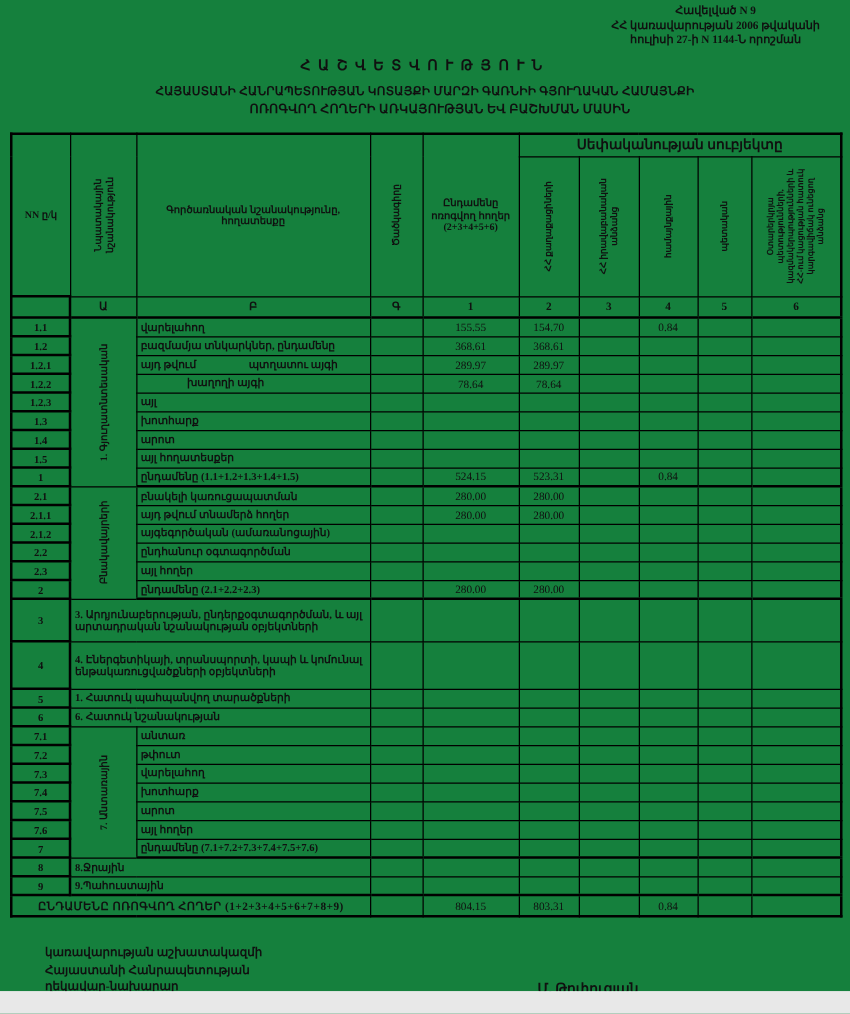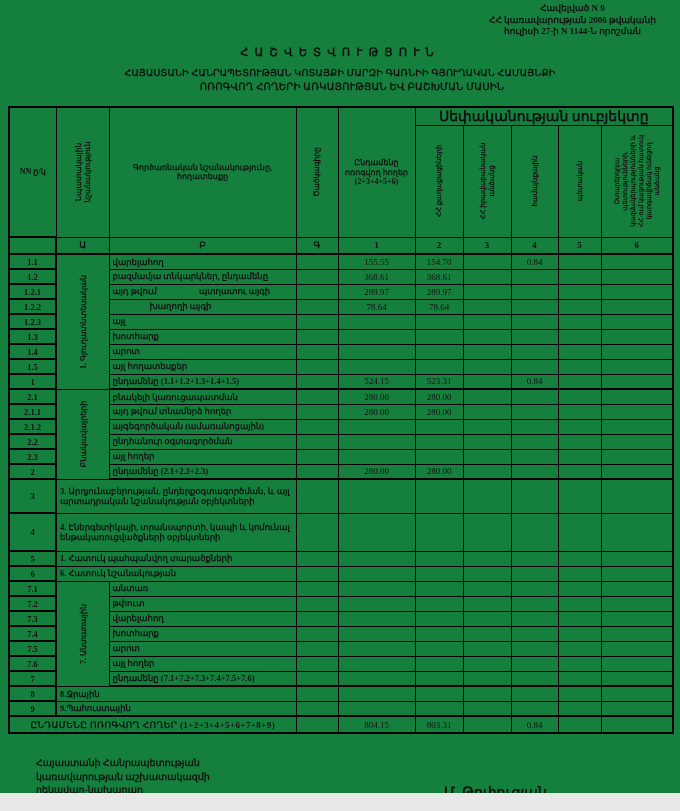--- a/index.html
+++ b/index.html
@@ -13,42 +13,42 @@
              font-size:11.5px;font-weight:bold;letter-spacing:6px;}
   .doc-sub1{position:absolute;top:67px;left:0;width:100%;text-align:center;
             font-size:9.5px;font-weight:bold;letter-spacing:.2px;}
   .doc-sub2{position:absolute;top:81px;left:12px;width:100%;text-align:center;
             font-size:10px;font-weight:bold;letter-spacing:.2px;}
   
   table.report{position:absolute;top:106px;left:8px;width:664px;
                border-collapse:collapse;table-layout:fixed;border:2px solid #000;}
   td{border:1px solid #000;padding:0 1px;vertical-align:middle;overflow:hidden;}
   .hcell{font-size:8px;font-weight:bold;text-align:center;line-height:9.5px;}
-  .group{font-size:14px;}
+  .group{font-size:11px;}
   td.vert{position:relative;}
   .rot{position:absolute;left:50%;top:50%;transform:translate(-50%,-50%) rotate(-90deg);
        text-align:center;font-weight:bold;}
   .rot-purpose{width:96px;font-size:7.5px;line-height:9px;}
   .rot-code{width:120px;font-size:7.5px;white-space:nowrap;}
   .rot-owner{width:98px;font-size:7px;line-height:8.5px;}
   .rot-owner-wide{width:104px;font-size:6.5px;line-height:8px;}
   .rot-sec{font-size:8px;line-height:9px;white-space:nowrap;}
   tr.letters td{font-size:9px;font-weight:bold;text-align:center;border-bottom:2px solid #000;}
   td.nn{border:2px solid #000;font-size:8.5px;font-weight:bold;text-align:center;}
   td.label{font-size:8.5px;font-weight:bold;text-align:left;padding-left:3px;line-height:10.5px;}
   td.label .label2{margin-left:42px;}
   td.label.indent{padding-left:40px;}
   td.val{font-size:9px;text-align:center;}
   tr.thick-bottom td{border-bottom:2px solid #000;}
   tr.total-row td{border-top:2px solid #000;}
   tr.total-row td.tlabel{font-size:9px;font-weight:bold;text-align:center;letter-spacing:.4px;}
   tr.total-row td.val{font-weight:normal;}
   
   .footer-left{position:absolute;left:36px;top:757px;font-size:9.5px;font-weight:bold;line-height:13.5px;}
-  .signature{position:absolute;left:444px;top:784px;font-size:14px;font-weight:bold;}
+  .signature{position:absolute;left:430px;top:784px;font-size:11px;font-weight:bold;}
 </style>
 </head>
 <body>
 
 <div class="page">
 
   <div class="annex">
     <div>Հավելված N 9</div>
     <div>ՀՀ կառավարության 2006 թվականի</div>
     <div>հուլիսի 27-ի N 1144-Ն որոշման</div>
@@ -439,19 +439,19 @@
           <td class="val">803.31</td>
           <td class="val"></td>
           <td class="val">0.84</td>
           <td class="val"></td>
           <td class="val"></td>
         </tr>
       </tbody>
   </table>
 
   <div class="footer-left">
+    <div>կառավարության աշխատակազմի</div>
     <div>Հայաստանի Հանրապետության</div>
-    <div>կառավարության աշխատակազմի</div>
     <div>ղեկավար-նախարար</div>
   </div>
   <div class="signature">Մ. Թոփուզյան</div>
 
 </div>
 
 </body></html>

